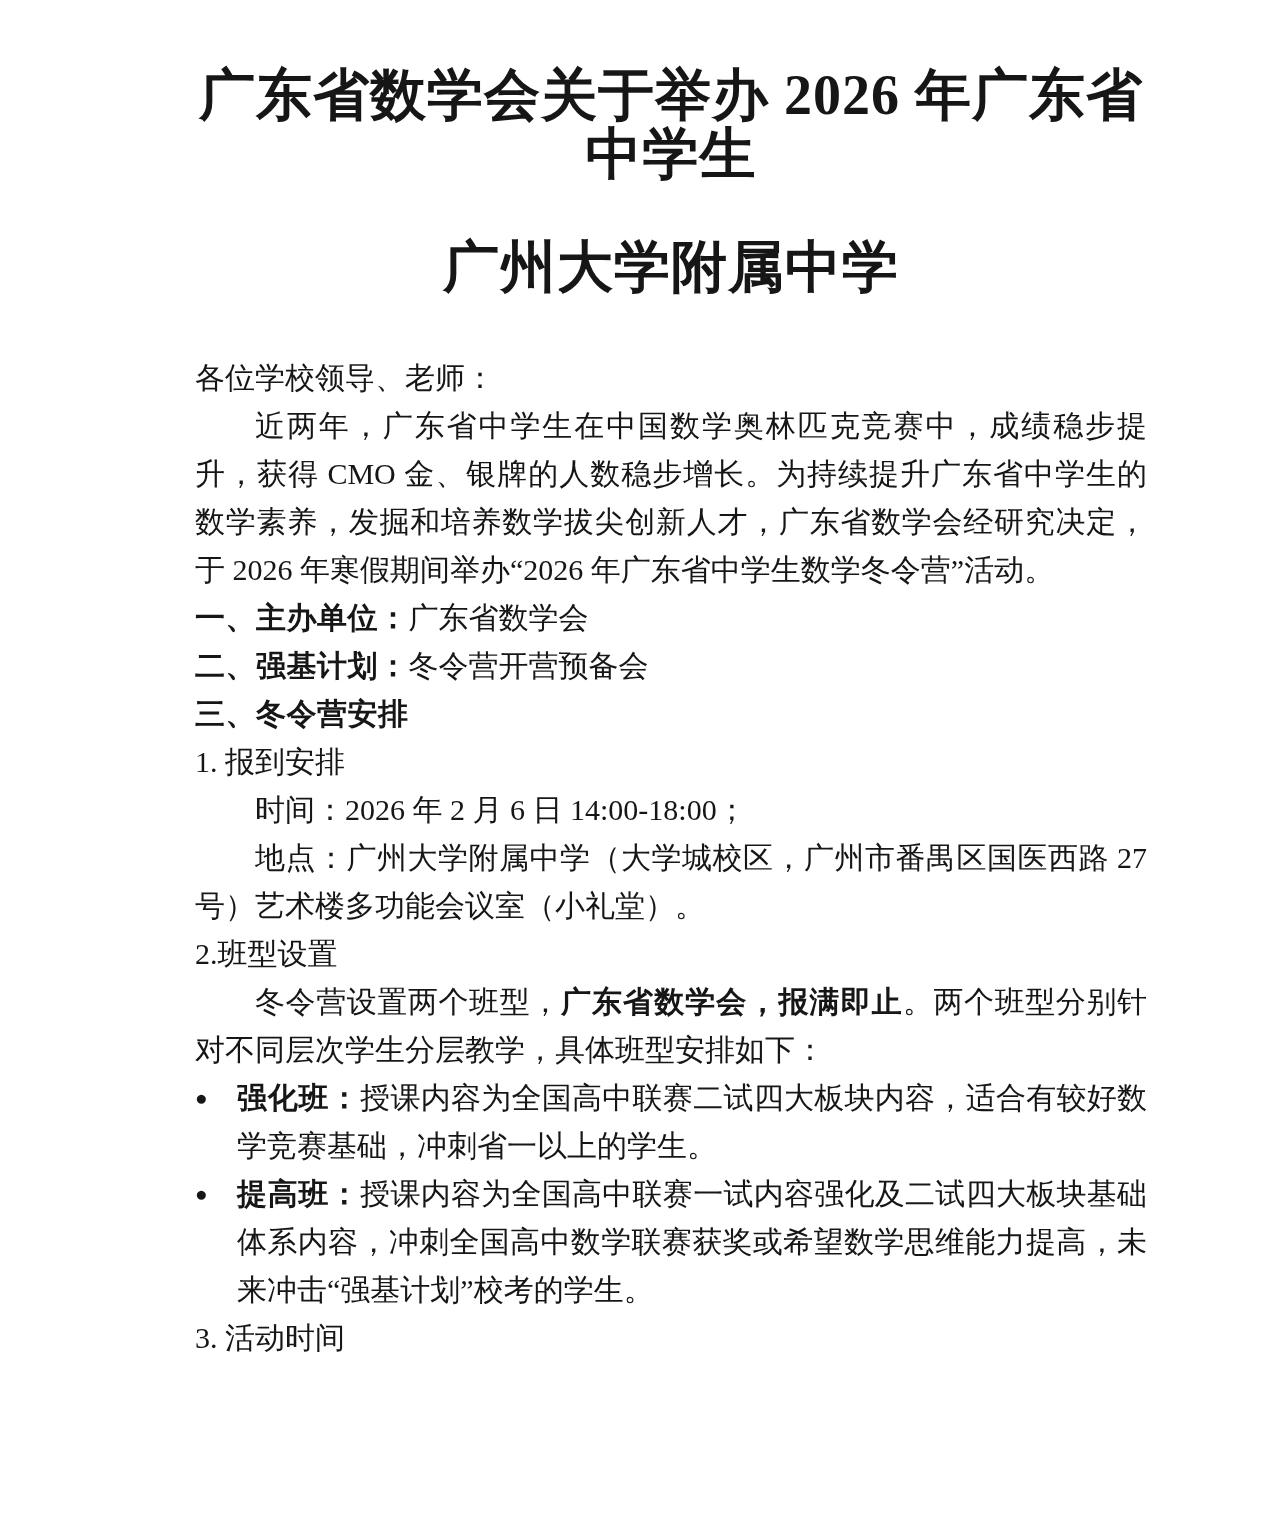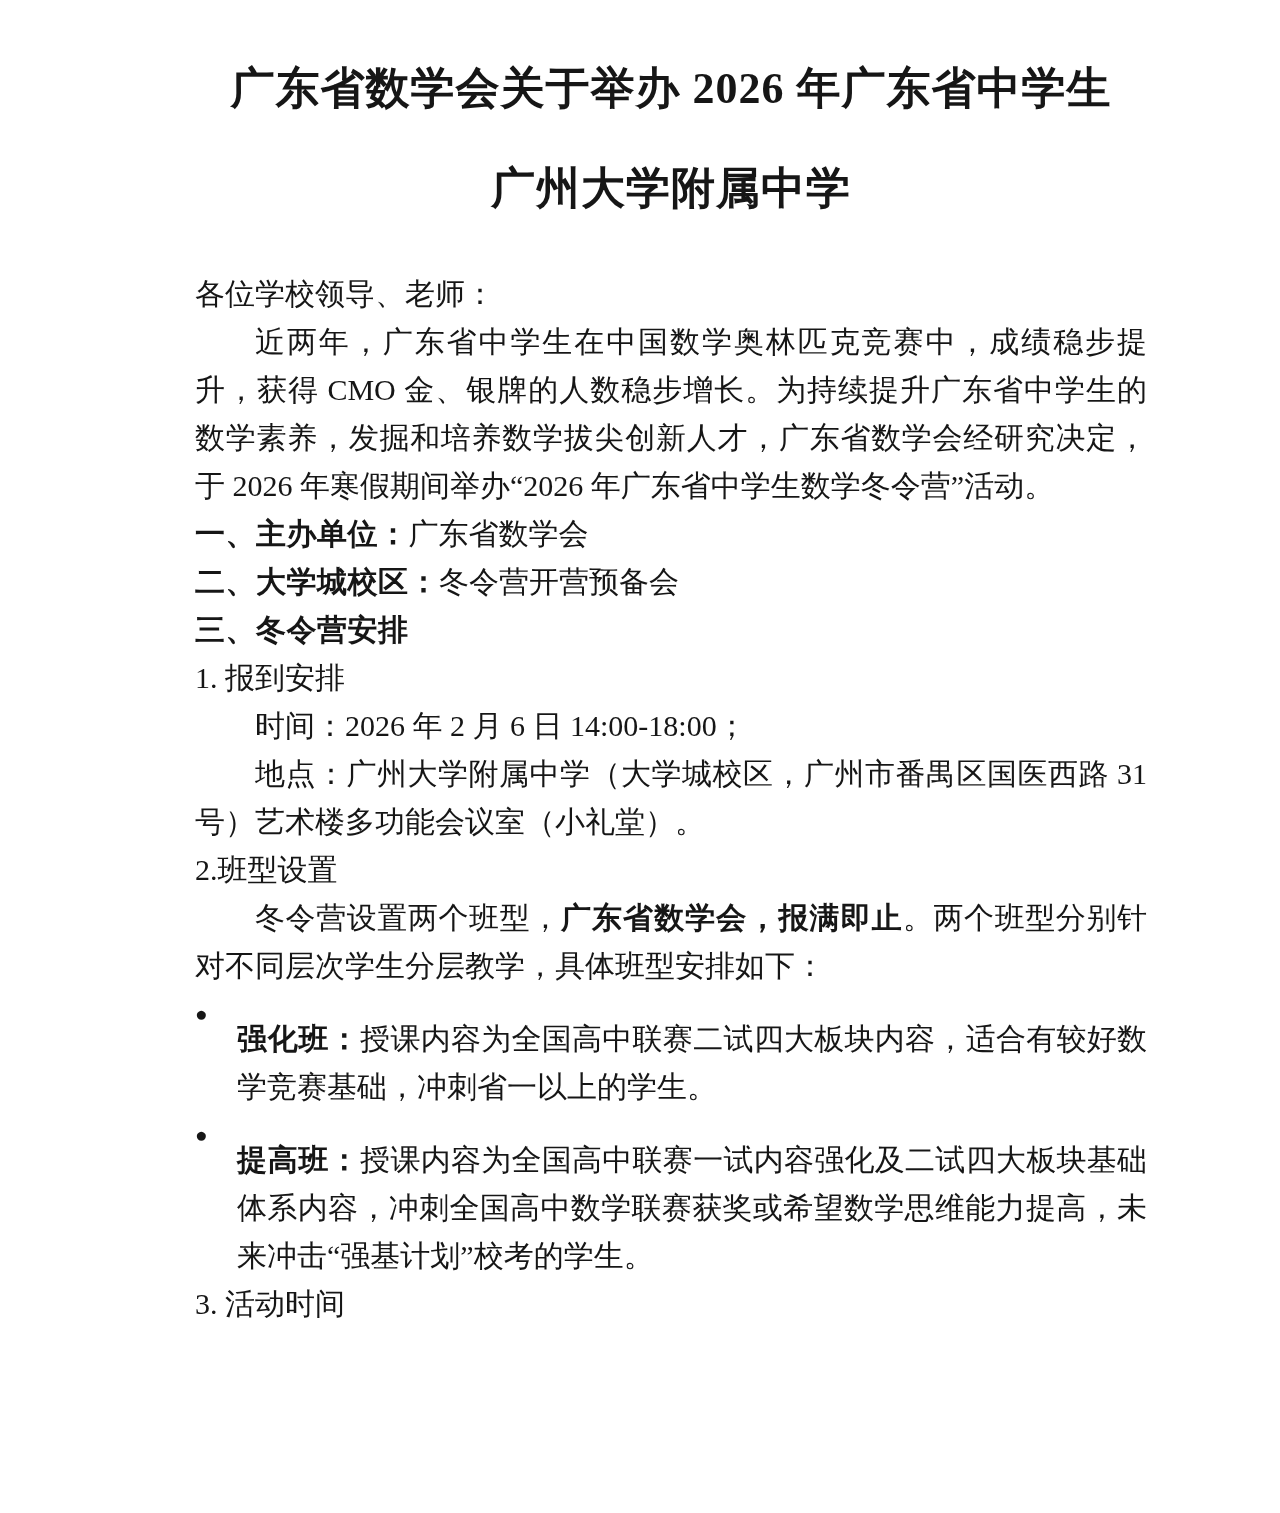--- a/index.html
+++ b/index.html
@@ -14,21 +14,21 @@
     width:1280px; height:1513px;
     background:#ffffff;
     position:relative;
   }
   .content {
     padding:66px 133px 0 195px;
   }
   .doc-title {
     text-align:center;
     font-weight:700;
-    font-size:44px;
+    font-size:56px;
     line-height:1.05;
     letter-spacing:1px;
   }
   .title-line2 { margin-top:54px; }
   .body-text {
     margin-top:58px;
     font-size:30px;
     line-height:48px;
     text-align:justify;
   }
@@ -39,21 +39,21 @@
     font-weight:700;
     letter-spacing:0.5px;
   }
   .bullet-item { display:flex; }
   .bullet-marker {
     flex:none;
     width:42px;
     font-size:21px;
     line-height:48px;
   }
-  .bullet-body { flex:1; text-align:justify;margin-top:25px; }
+  .bullet-body { flex:1; text-align:justify; }
 </style>
 </head>
 <body>
 
 <div class="page">
   <div class="content">
 
     <div class="doc-title">
       <div class="title-line1">广东省数学会关于举办 2026 年广东省中学生</div>
       <div class="title-line2">广州大学附属中学</div>
@@ -61,29 +61,29 @@
 
     <div class="body-text">
 
       <p class="noindent">各位学校领导、老师：</p>
 
       <p class="para">近两年，广东省中学生在中国数学奥林匹克竞赛中，成绩稳步提升，获得 CMO 金、银牌的人数稳步增长。为持续提升广东省中学生的数学素养，发掘和培养数学拔尖创新人才，广东省数学会经研究决定，于 2026 年寒假期间举办“2026 年广东省中学生数学冬令营”活动。</p>
 
 
       <p class="noindent"><span class="heiti">一、主办单位：</span><span>广东省数学会</span></p>
 
-      <p class="noindent"><span class="heiti">二、大学城校区：</span><span>冬令营开营预备会</span></p>
+      <p class="noindent"><span class="heiti">二、强基计划：</span><span>冬令营开营预备会</span></p>
 
       <p class="noindent heiti">三、冬令营安排</p>
 
       <p class="noindent">1. 报到安排</p>
 
       <p class="para">时间：2026 年 2 月 6 日 14:00-18:00；</p>
 
-      <p class="para">地点：广州大学附属中学（大学城校区，广州市番禺区国医西路 31 号）艺术楼多功能会议室（小礼堂）。</p>
+      <p class="para">地点：广州大学附属中学（大学城校区，广州市番禺区国医西路 27 号）艺术楼多功能会议室（小礼堂）。</p>
 
       <p class="noindent">2.班型设置</p>
 
       <p class="para"><span>冬令营设置两个班型，</span><span class="heiti">广东省数学会，报满即止</span><span>。两个班型分别针对不同层次学生分层教学，具体班型安排如下：</span></p>
 
       <div class="bullet-item">
         <span class="bullet-marker">●</span>
         <span class="bullet-body"><span class="heiti">强化班：</span><span>授课内容为全国高中联赛二试四大板块内容，适合有较好数学竞赛基础，冲刺省一以上的学生。</span></span>
       </div>
 

